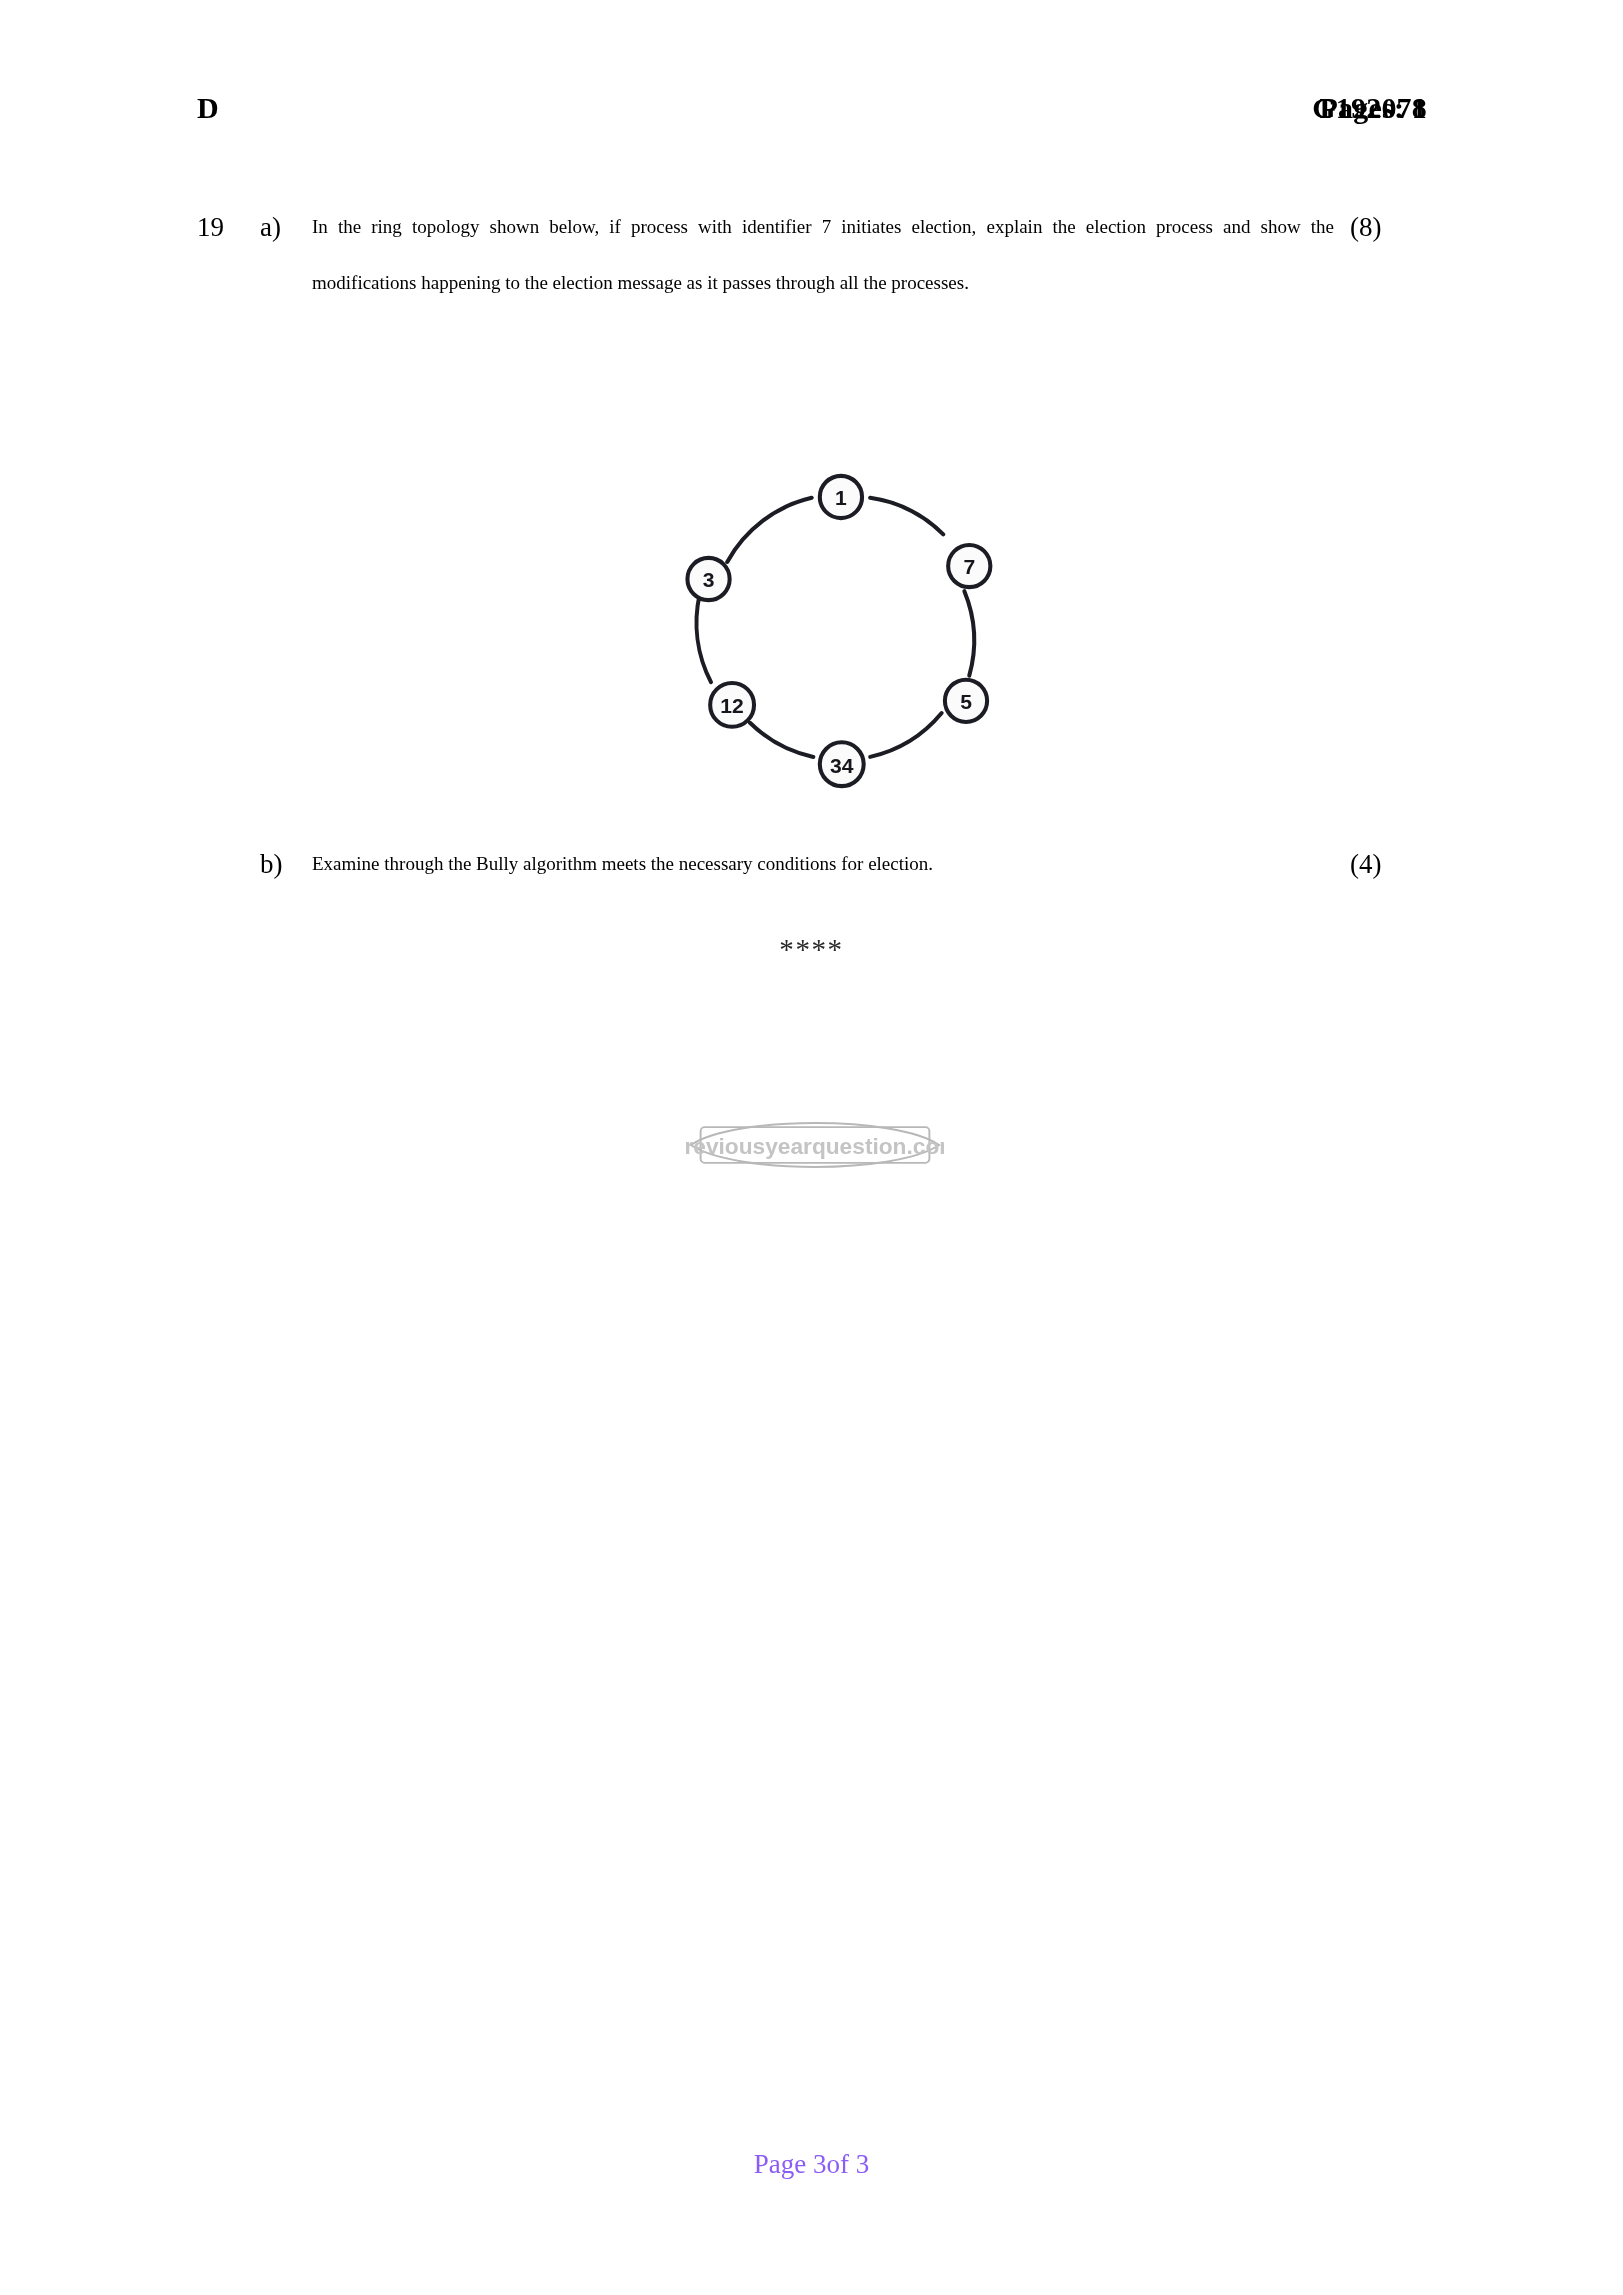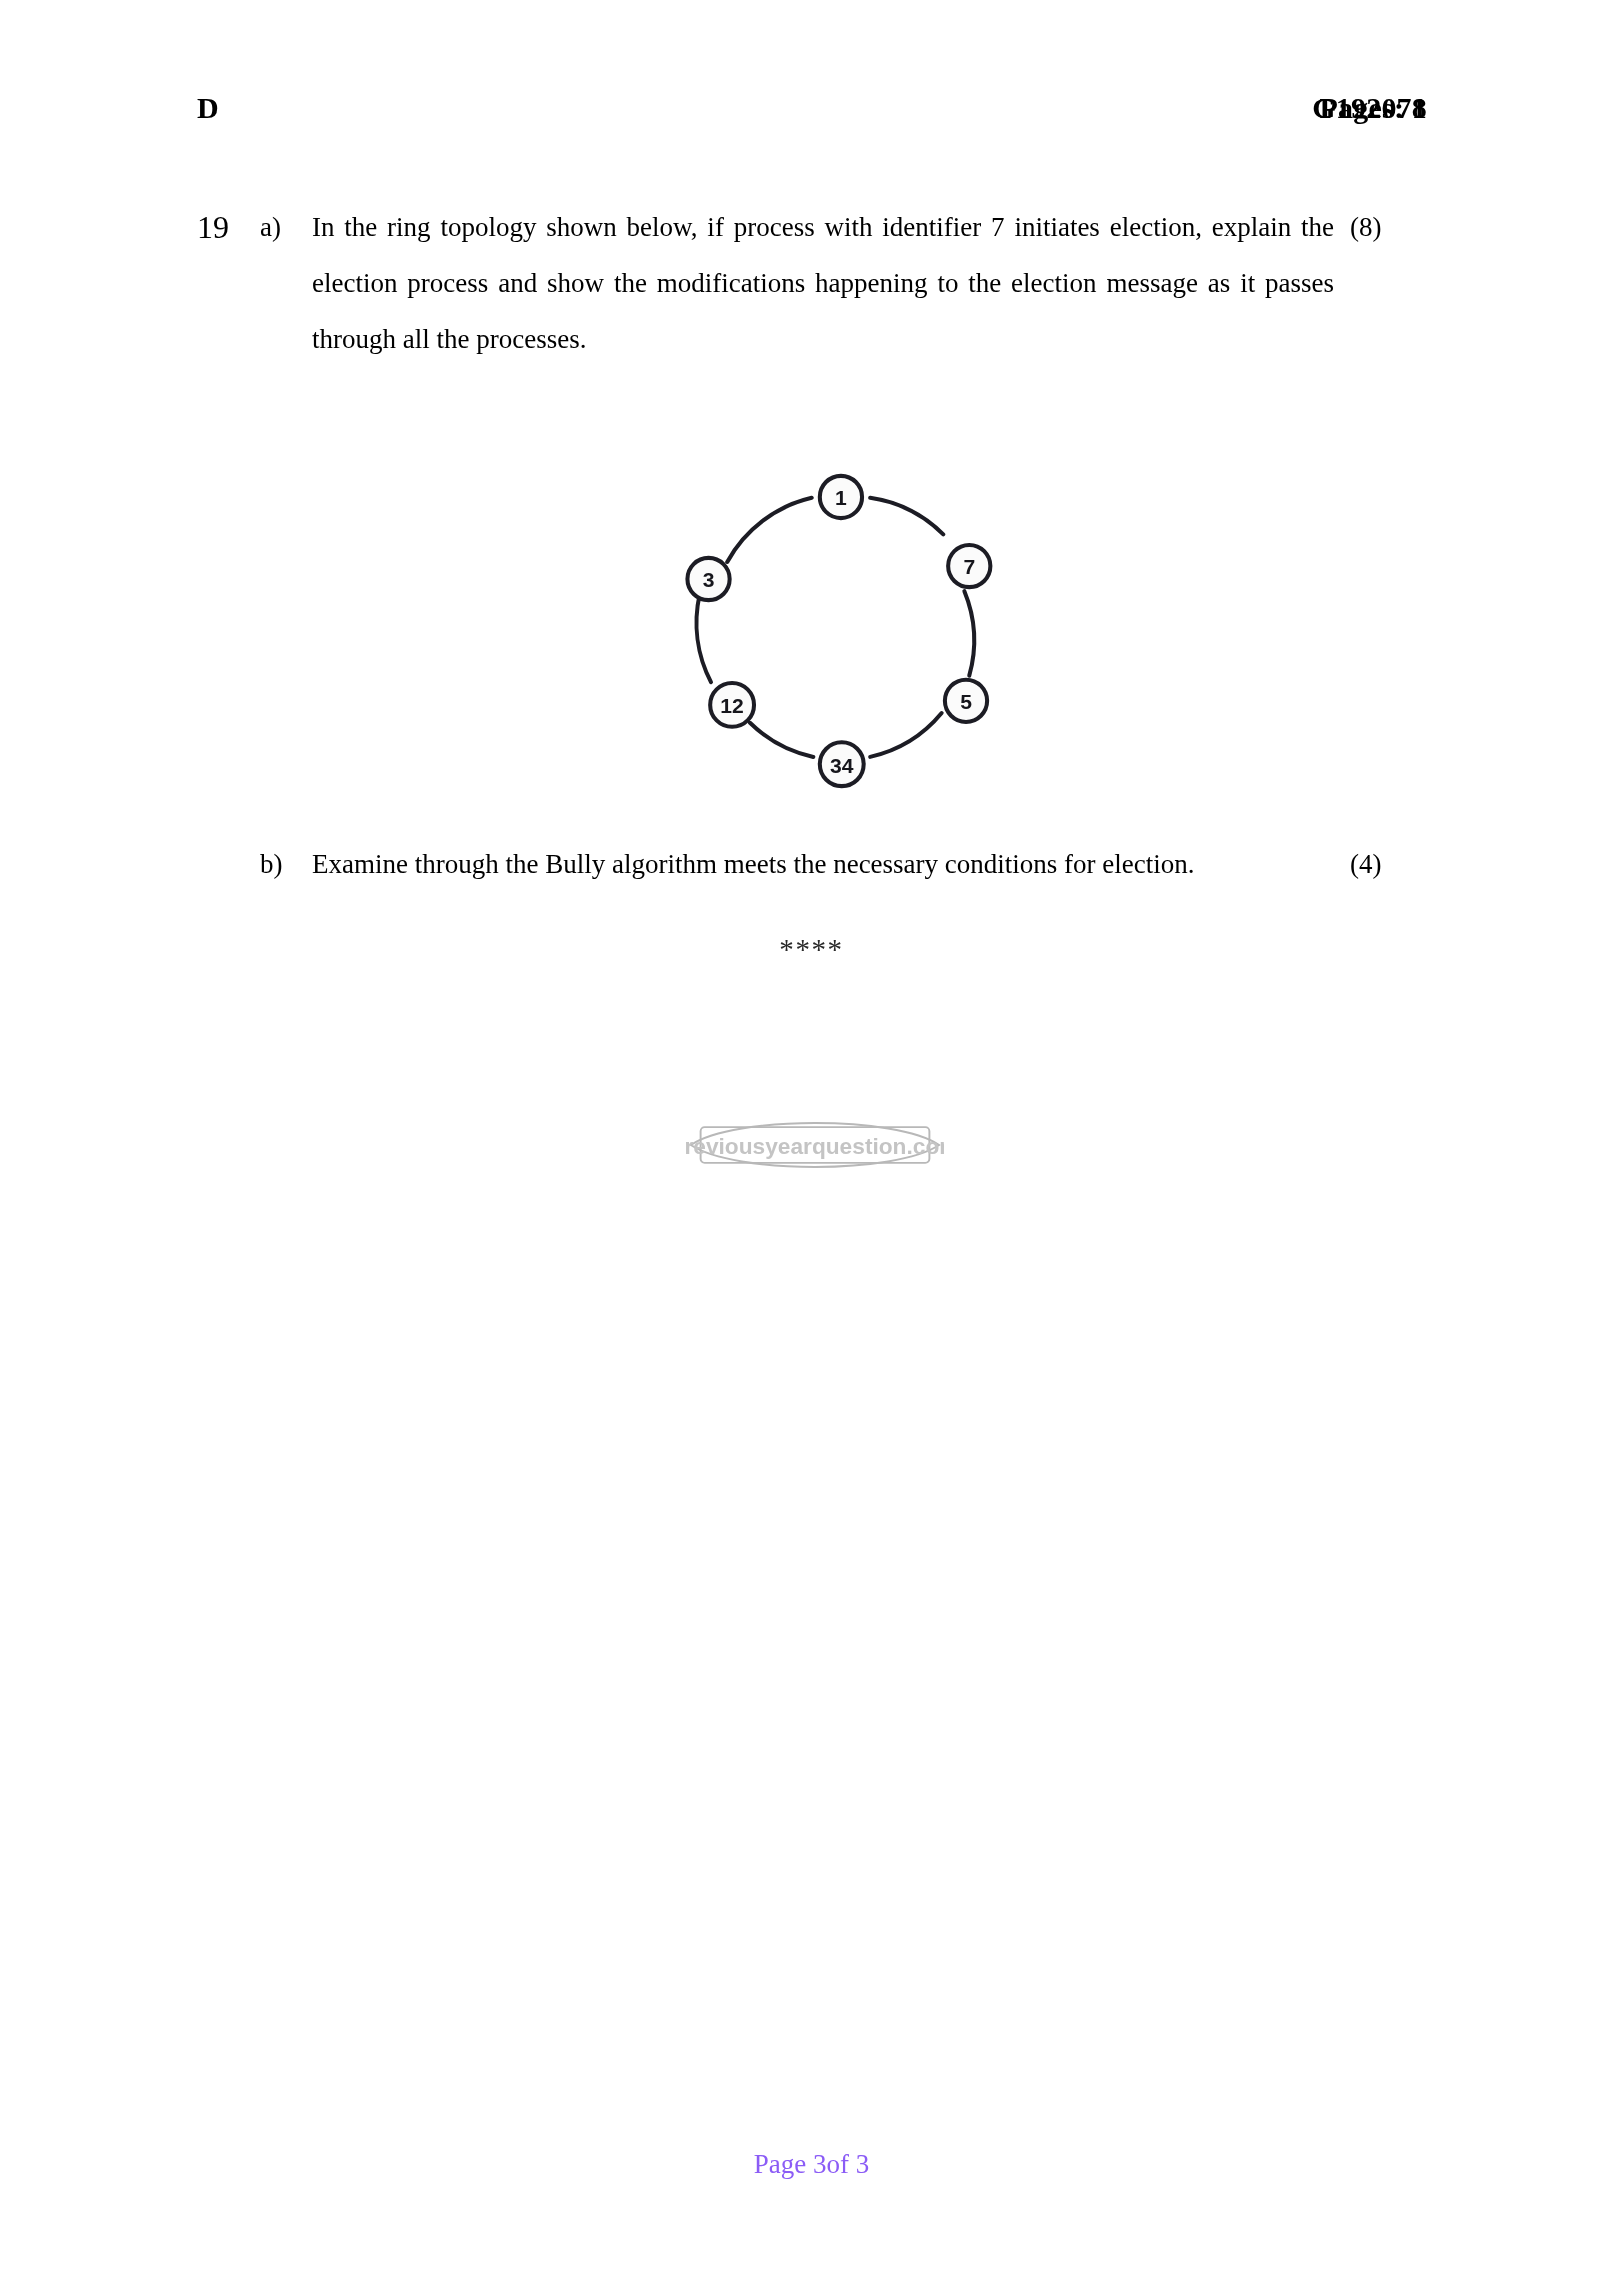--- a/index.html
+++ b/index.html
@@ -55,35 +55,35 @@
   }
   .qrow {
     position: relative;
     display: block;
   }
   .qnum {
     position: absolute;
     left: 0px;
     top: 0px;
     width: 49px;
-    font-size: 32px;
+    font-size: 27px;
     line-height: 56px;
   }
   .qsub {
     position: absolute;
     left: 63px;
     top: 0px;
     width: 49px;
     font-size: 27px;
     line-height: 56px;
   }
   .qtext {
     margin-left: 115px;
     margin-right: 93px;
-    font-size: 27px;
+    font-size: 19px;
     line-height: 56px;
     text-align: justify;
     text-justify: inter-word;
   }
   .qtext p {
     margin: 0;
   }
   .qtext p.nojust {
     text-align: left;
   }

